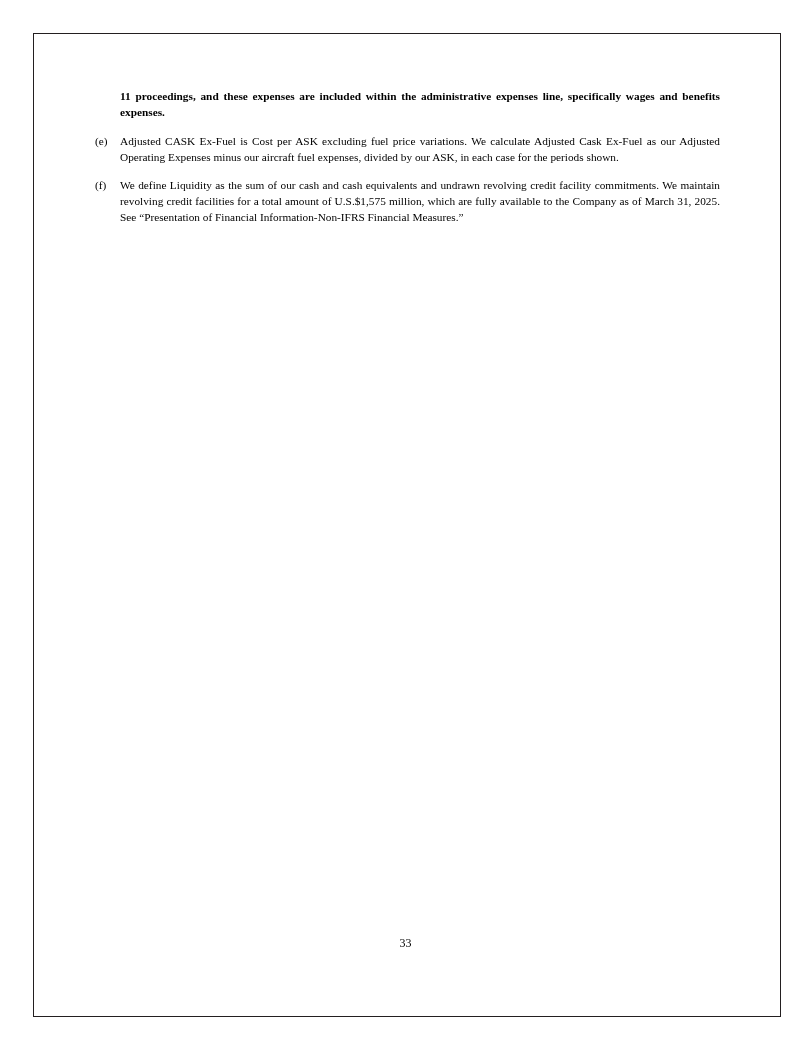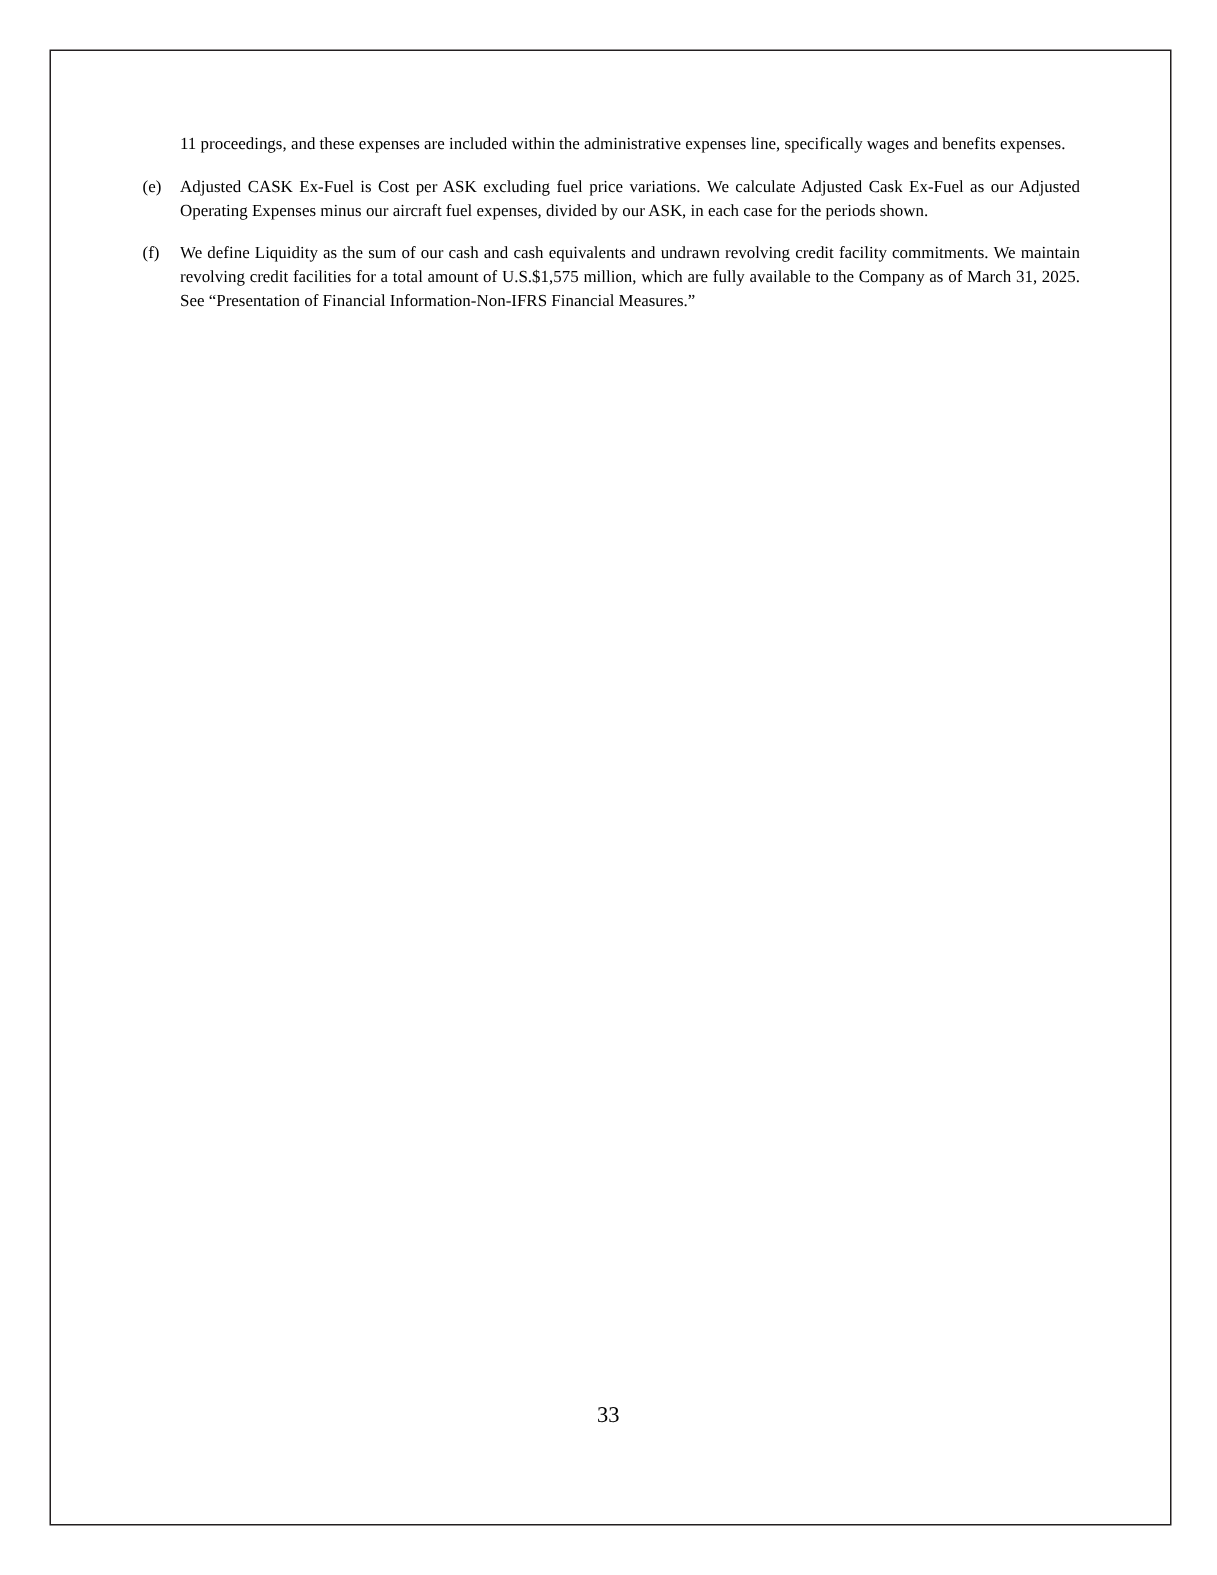--- a/index.html
+++ b/index.html
@@ -46,34 +46,35 @@
     flex: 0 0 25px;
     text-align: left;
     color: #000000;
   }
   .para .body {
     flex: 1 1 auto;
     text-align: justify;
   }
   .para.first {
     margin-bottom: 13px;
+    font-weight: bold;
   }
   .para.first .body {
     text-align: justify;
   }
   .para.first {
     padding-left: 25px;
   }
   .pnum {
     position: absolute;
     left: 0;
     right: 0;
     top: 936px;
     text-align: center;
-    font-size: 15px;
+    font-size: 12px;
     color: #000000;
     font-family: "Liberation Serif", serif;
   }
 </style>
 </head>
 <body>
 
 <div class="page">
   <div class="page-frame"></div>
 

